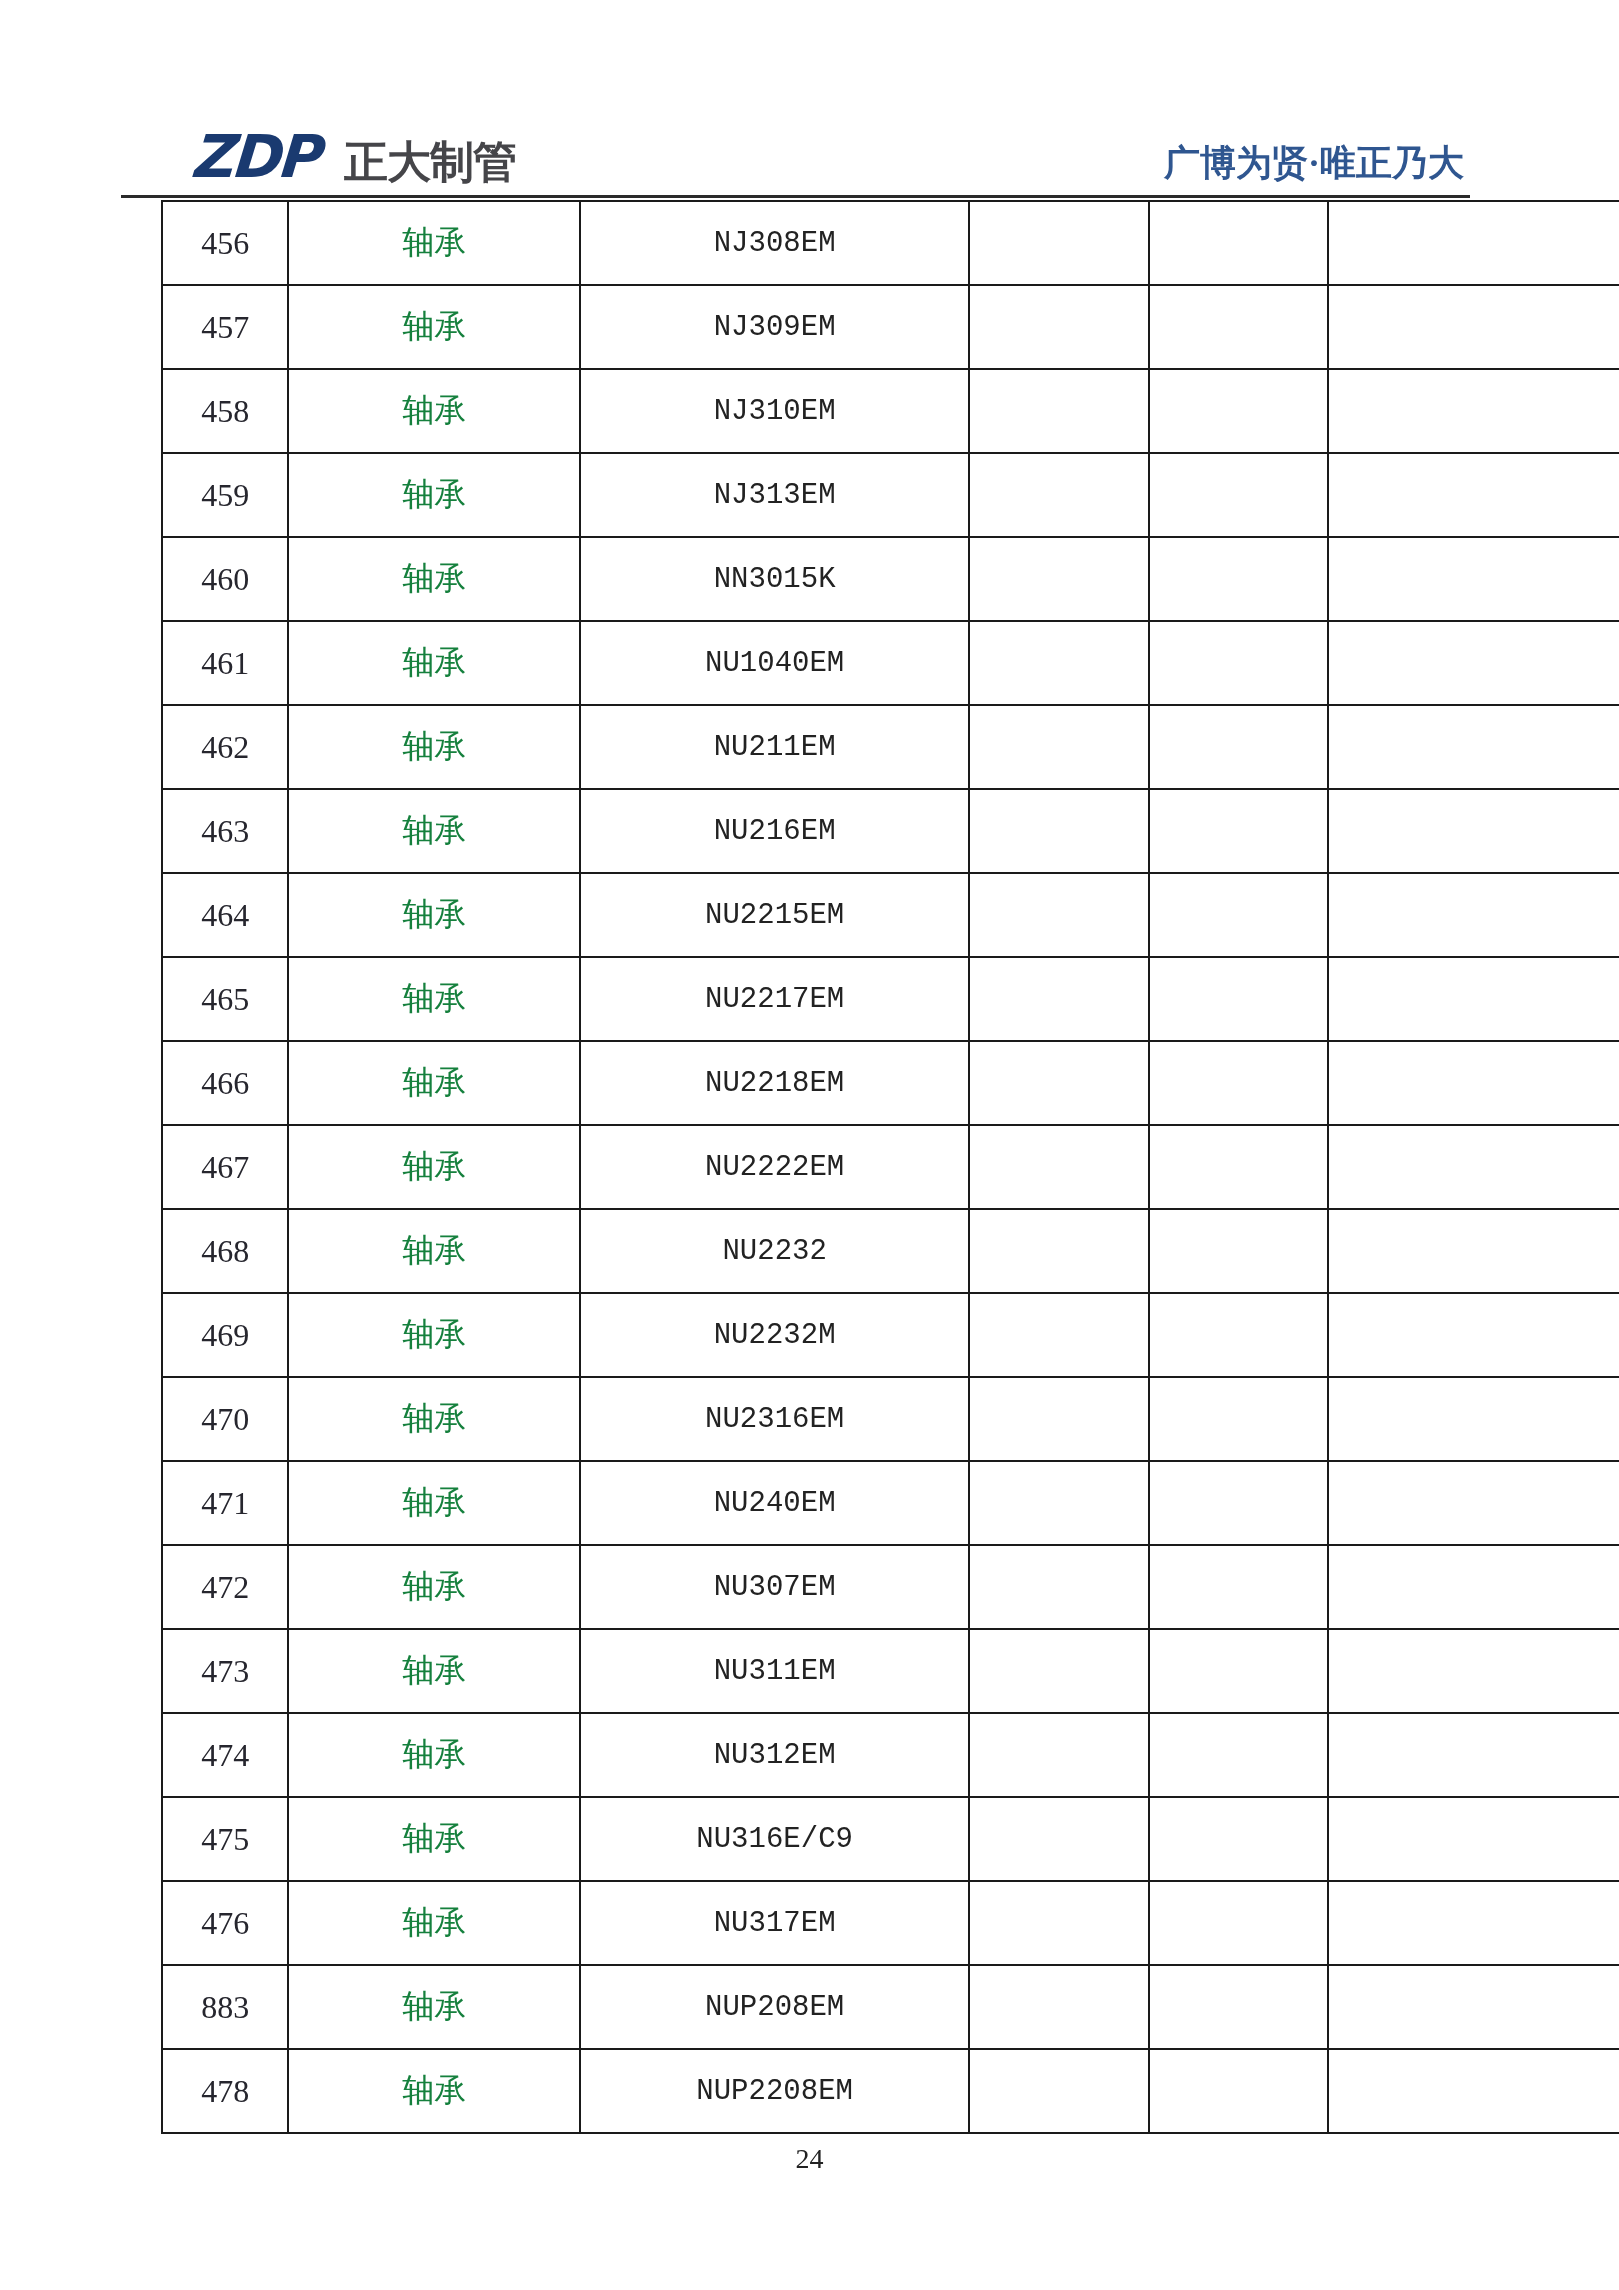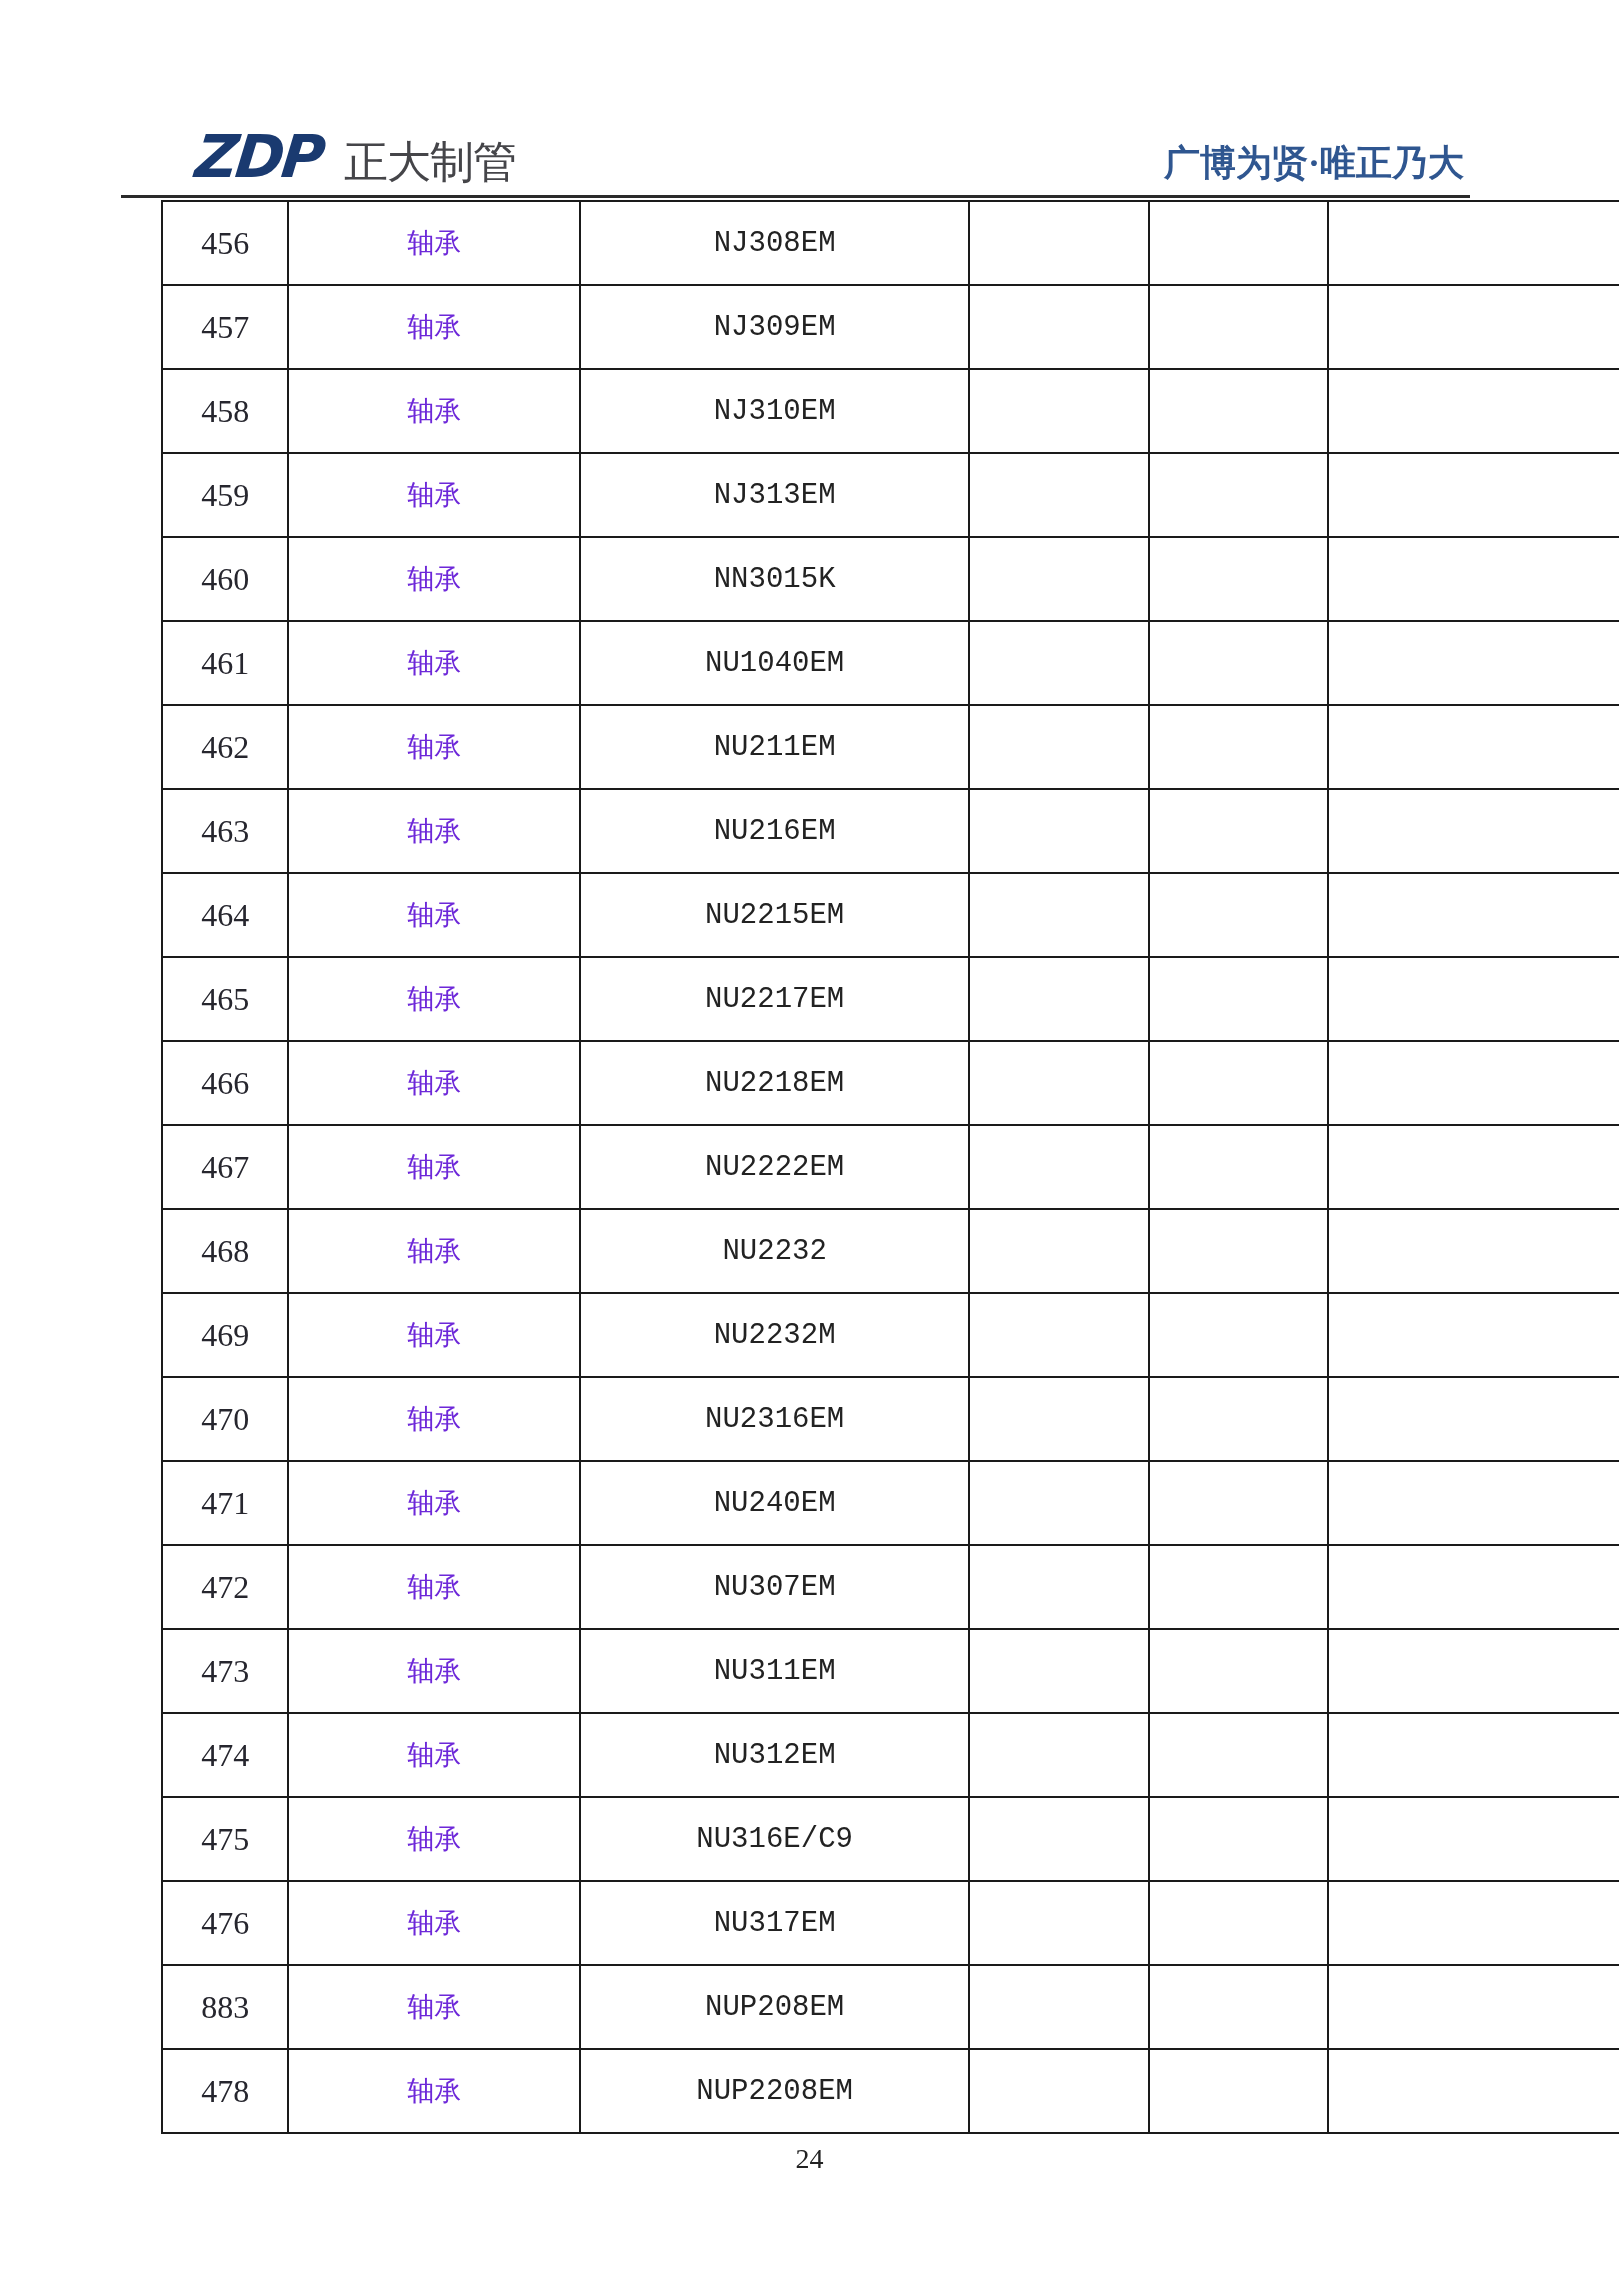--- a/index.html
+++ b/index.html
@@ -27,21 +27,21 @@
     font-style:italic;
     font-size:59px;
     line-height:59px;
     letter-spacing:-2.9px;
     color:#1a3a70;
     transform:skewX(-6deg);
     display:inline-block;
   }
   .logo-name{
     font-family:"DejaVu Sans", "Liberation Sans", sans-serif;
-    font-weight:normal;
+    font-weight:bold;
     font-size:44px;
     line-height:49px;
     letter-spacing:-1px;
     color:#454549;
     margin-left:21.6px;
     display:inline-block;
   }
   .slogan{
     position:absolute;
     top:143px;
@@ -81,22 +81,22 @@
     overflow:hidden;
     white-space:nowrap;
   }
   td.c-no{
     font-family:"Liberation Serif", serif;
     font-size:32px;
     color:#26262e;
   }
   td.c-name{
     font-family:"Liberation Sans", "DejaVu Sans", sans-serif;
-    font-size:27px;
-    color:#6d28d9;
+    font-size:32px;
+    color:#15803d;
   }
   td.c-model{
     font-family:"Liberation Mono", "DejaVu Sans Mono", monospace;
     font-size:29px;
     letter-spacing:0px;
     color:#222222;
     margin-left:20px;
   }
   td.c-empty{ font-size:29px; }
   

